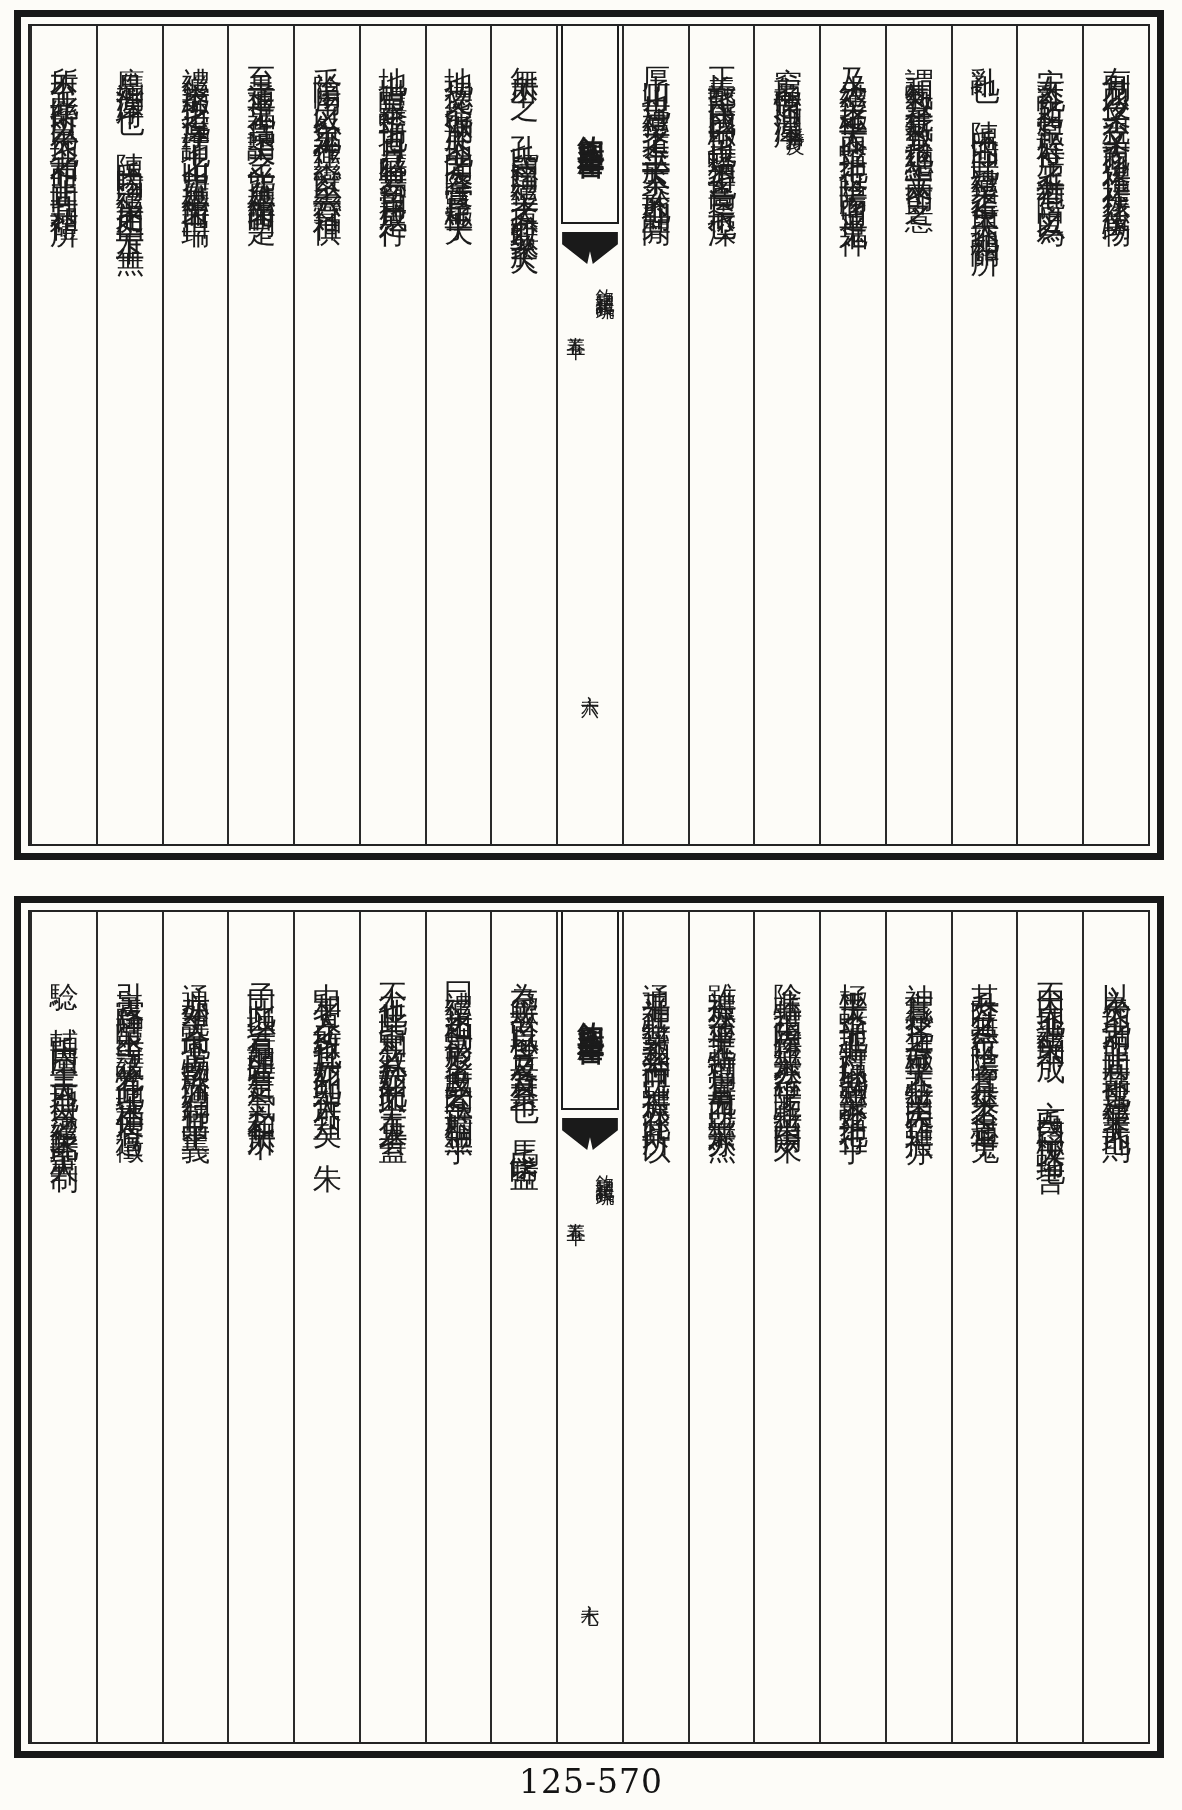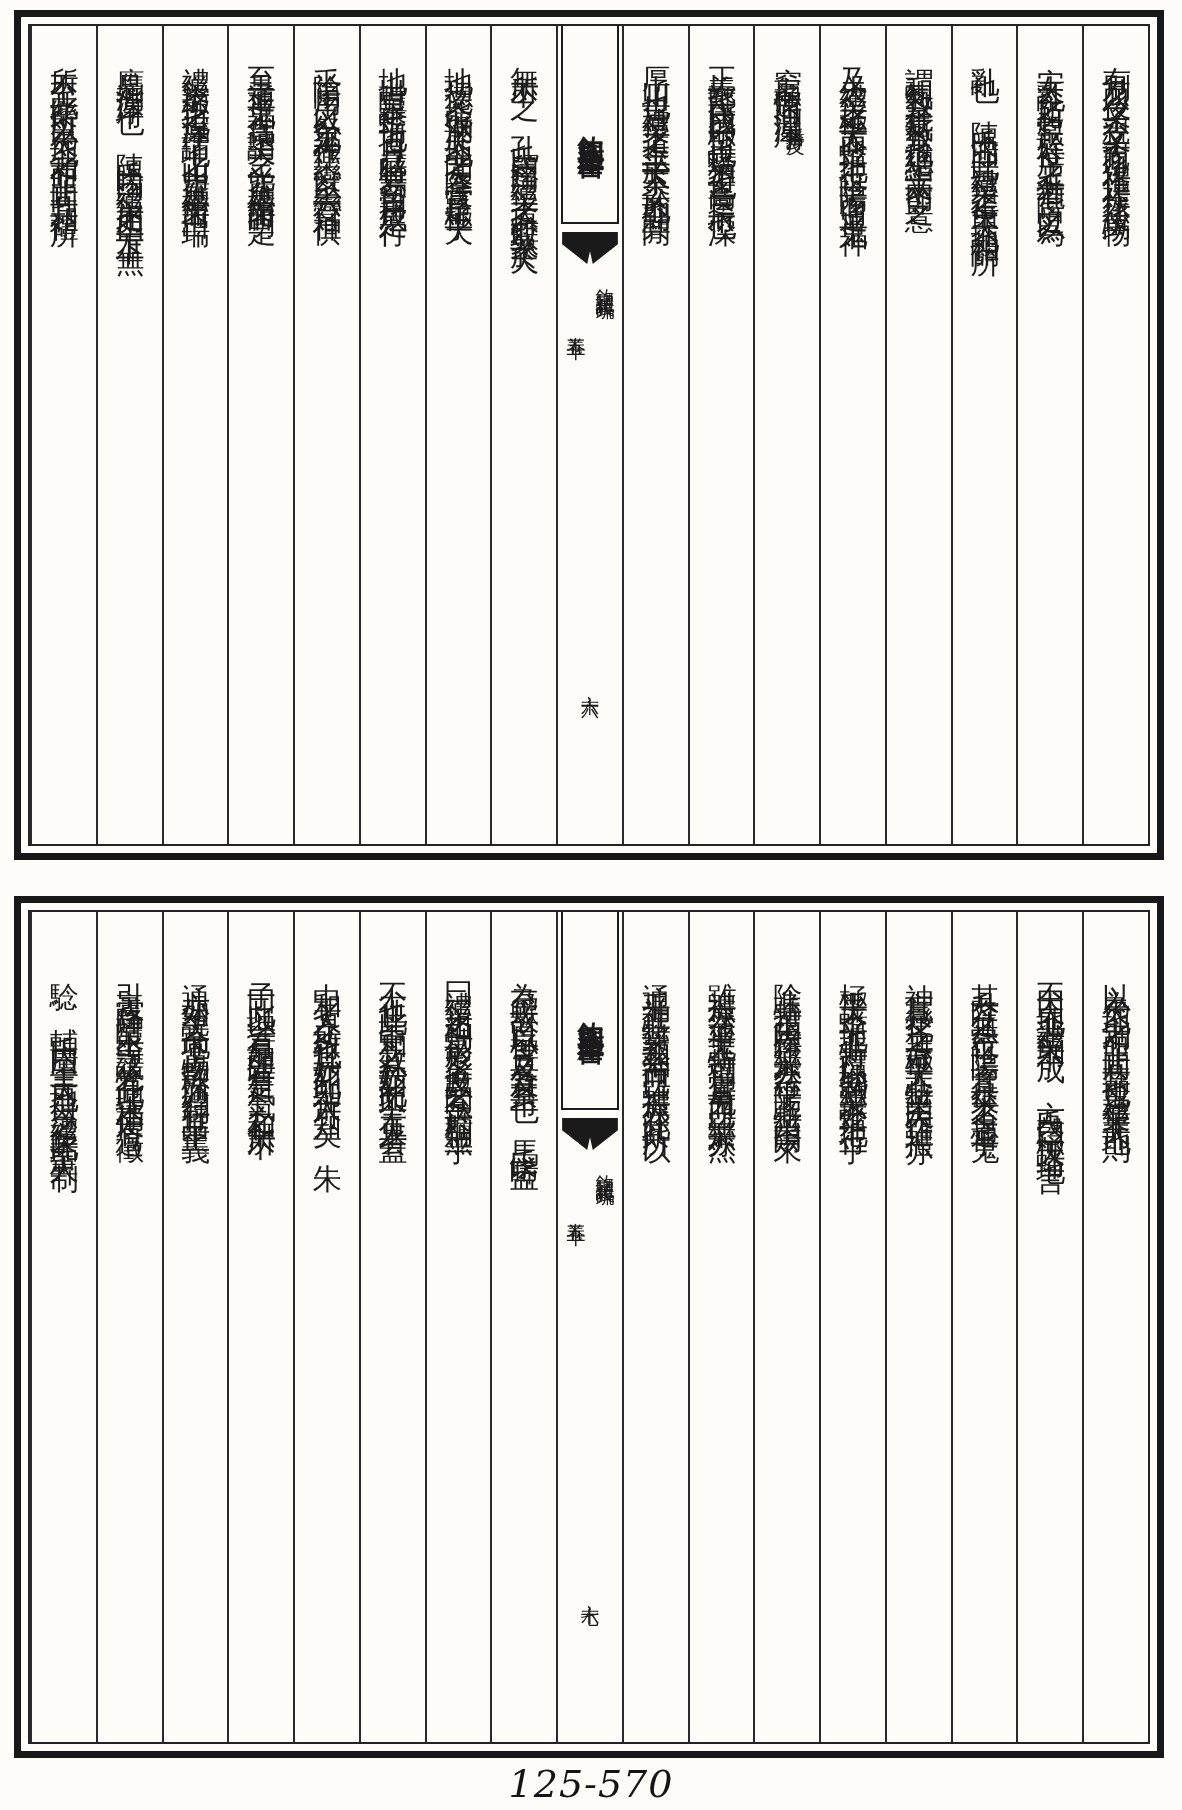--- a/index.html
+++ b/index.html
@@ -86,21 +86,21 @@
     position:absolute;left:50%;transform:translateX(-50%);
     writing-mode:vertical-rl;text-orientation:upright;
     font-size:18px;line-height:20px;letter-spacing:2px;
   }
   .block-top .folio-number{top:655px;}
   .block-bottom .folio-number{top:678px;}
   .footer{
     position:absolute;top:1762px;left:0;width:100%;
     text-align:center;
     font-family:"DejaVu Serif",serif;
-    font-size:38px;letter-spacing:1px;color:#141414;font-style:italic;
+    font-size:33px;letter-spacing:1px;color:#141414;
   }
 </style>
 </head>
 <body>
 
 <div class="page">
 
   <div class="block block-top">
     <div class="grid">
       <div class="col"><span>有別而後父子親父子親而後禮作禮作然後萬物</span></div>

